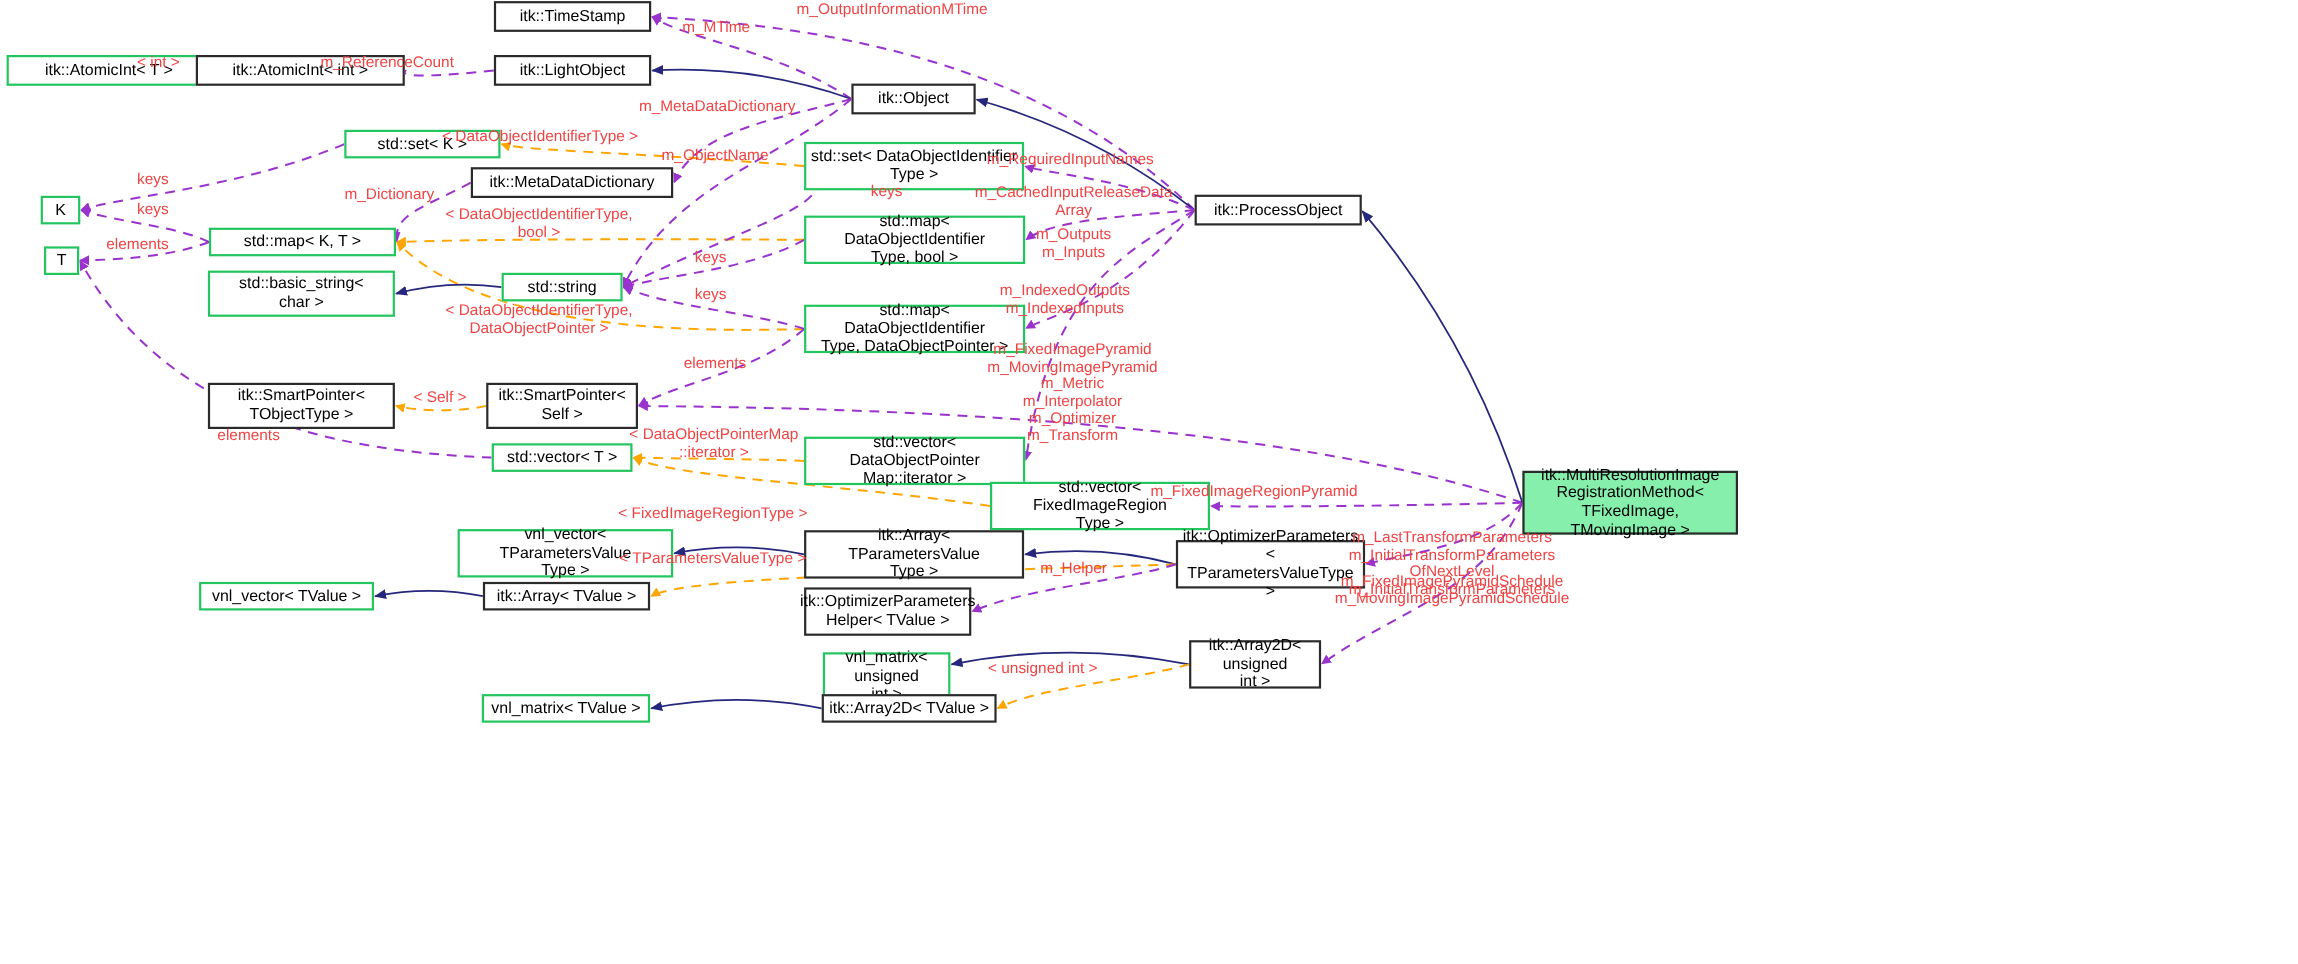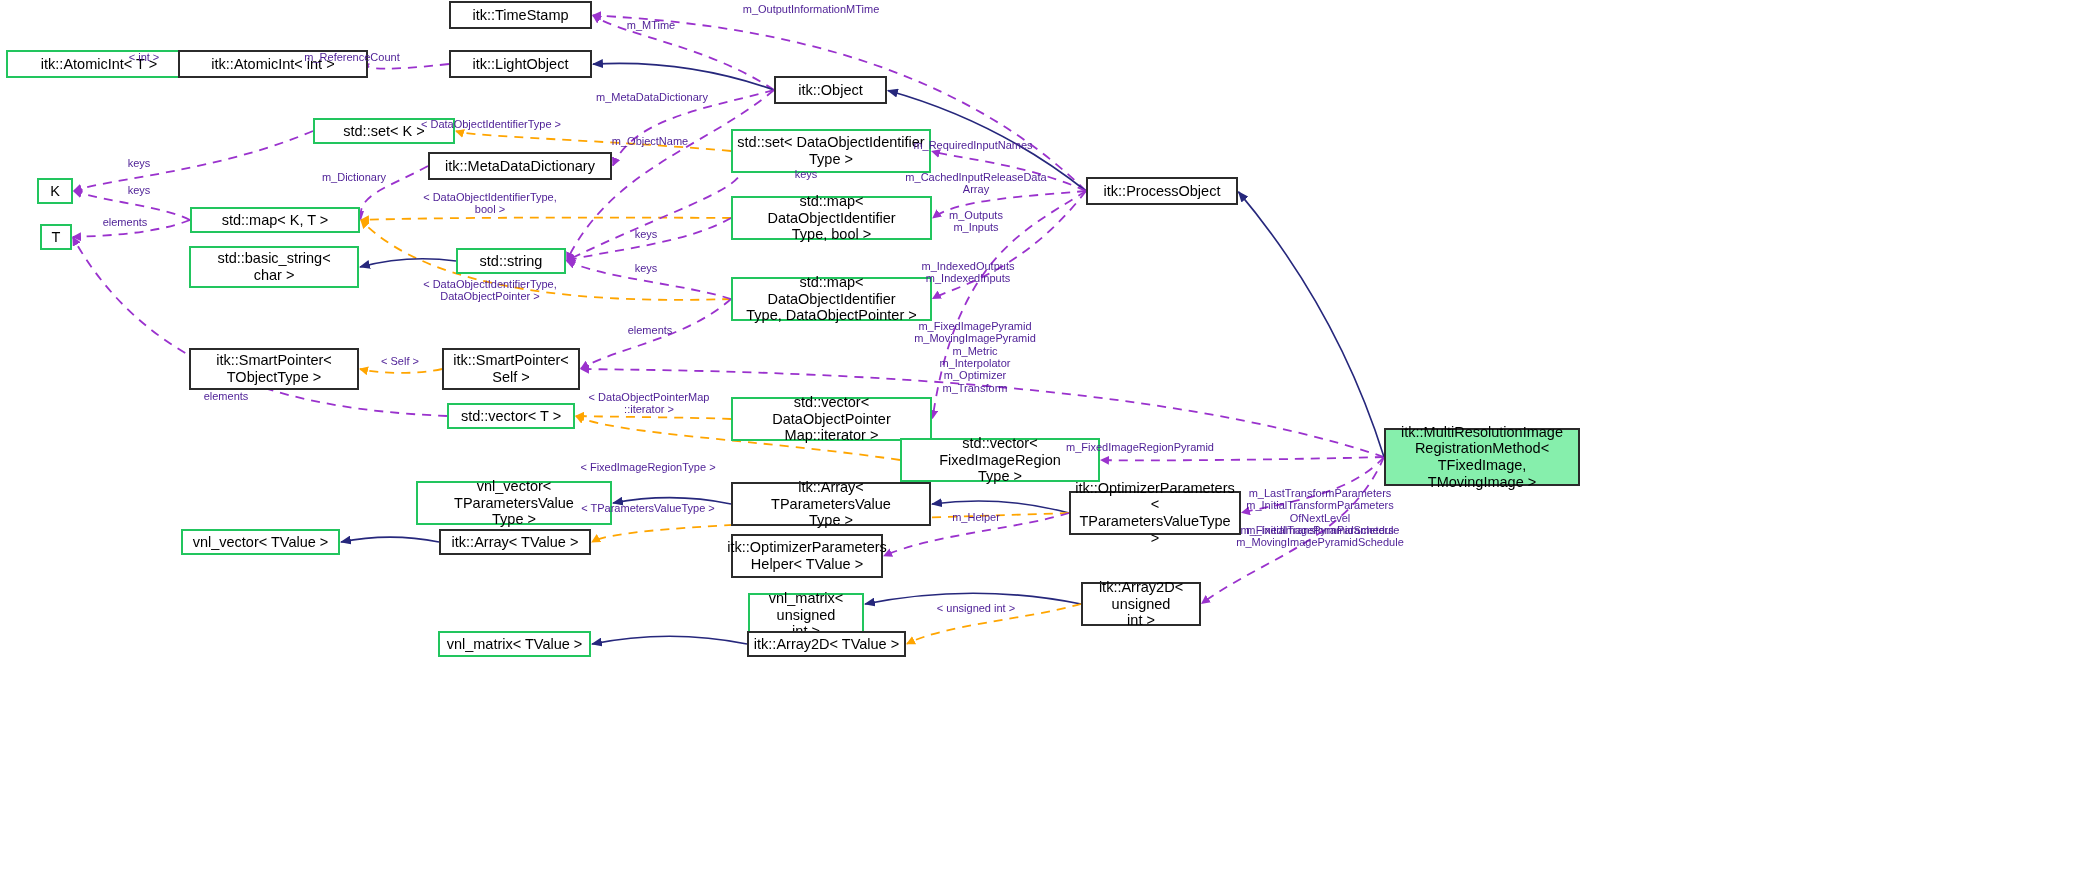--- a/index.html
+++ b/index.html
@@ -41,23 +41,23 @@
   }
   .node.solid {
     border: 2px solid #2b2b2b;
   }
   .node.highlight {
     border: 2px solid #2b2b2b;
     background: #86efac;
   }
   .edge-label {
     position: absolute;
-    font-size: 11px;
+    font-size: 14px;
     line-height: 1.12;
-    color: #4c1d95;
+    color: #ef4444;
     text-align: center;
     white-space: pre-line;
     transform: translate(-50%, -50%);
     z-index: 4;
     background: transparent;
   }
 </style>
 </head>
 <body>
 
@@ -208,15 +208,15 @@
       <div class="edge-label" style="left: 648px; top: 423px; margin-top: 44px;">&lt; FixedImageRegionType &gt;</div>
       <div class="edge-label" style="left: 1140px; top: 447px;">m_FixedImageRegionPyramid</div>
       <div class="edge-label" style="left: 1320px; top: 512px;">m_LastTransformParameters
 m_InitialTransformParameters
 OfNextLevel
 m_InitialTransformParameters</div>
       <div class="edge-label" style="left: 648px; top: 508px;">&lt; TParametersValueType &gt;</div>
       <div class="edge-label" style="left: 976px; top: 517px;">m_Helper</div>
       <div class="edge-label" style="left: 1320px; top: 536px;">m_FixedImagePyramidSchedule
 m_MovingImagePyramidSchedule</div>
-      <div class="edge-label" style="left: 976px; top: 608px;">&lt; unsigned int &gt;</div>
+      <div class="edge-label" style="left: 948px; top: 608px;">&lt; unsigned int &gt;</div>
     </div>
 </div>
 
 </body></html>

